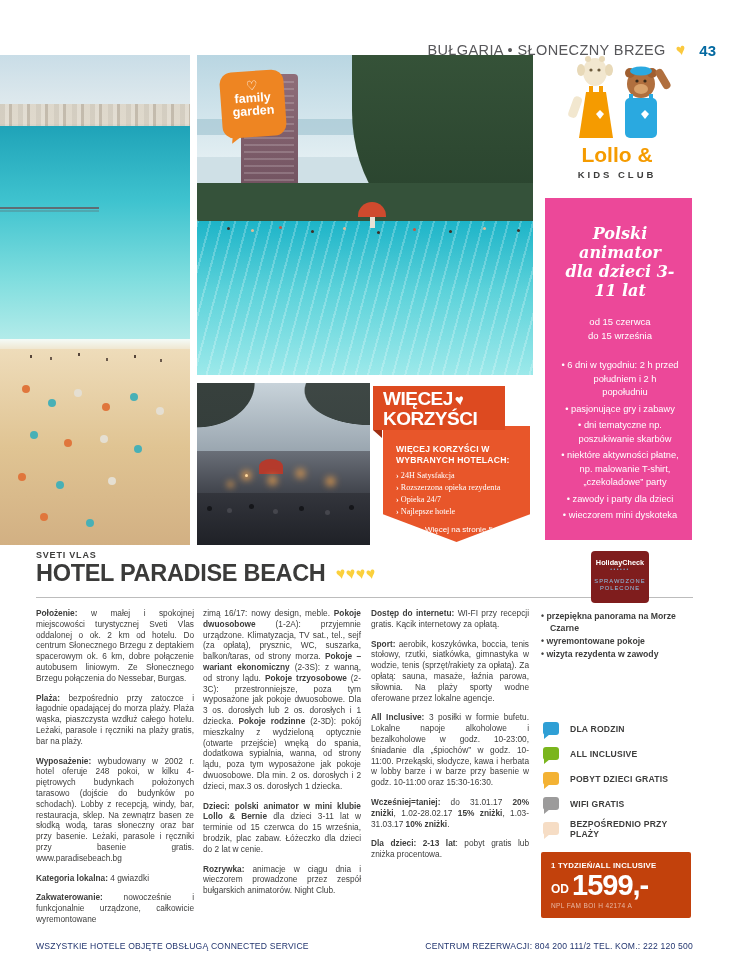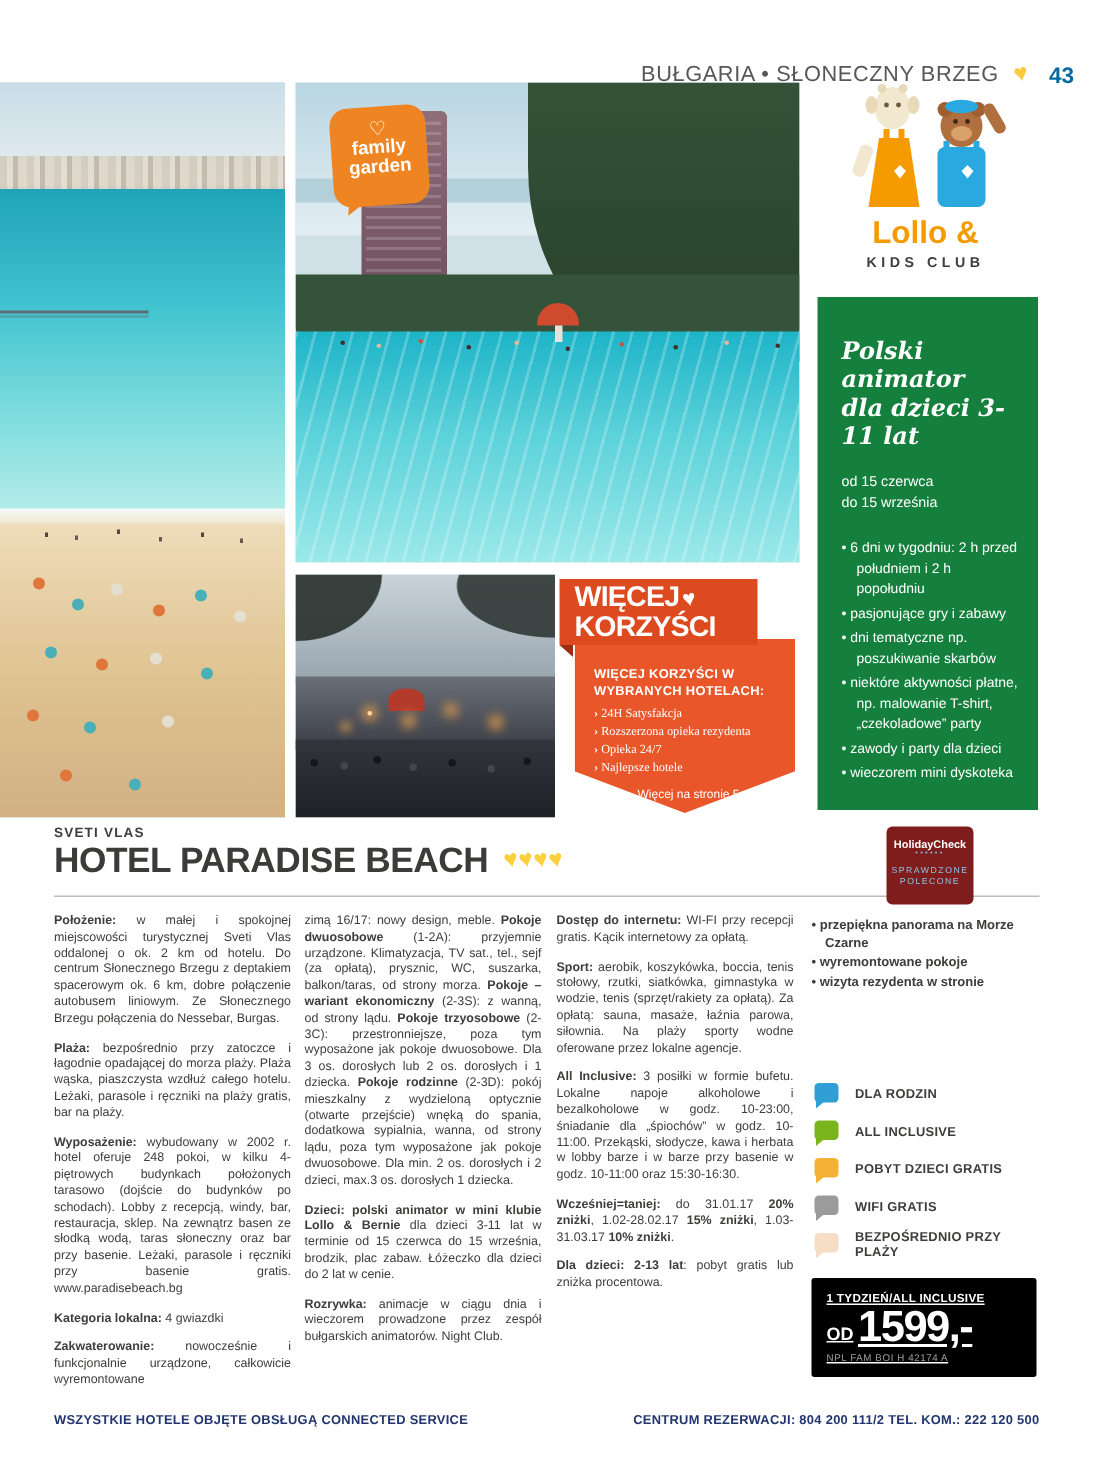--- a/index.html
+++ b/index.html
@@ -147,21 +147,21 @@
   .pricebox { position:absolute; left:541px; top:852px; width:150px; height:66px; border-radius:2px;
     color:#fff; box-sizing:border-box; padding:9px 10px 0 10px; }
   .price-label { font-size:7.8px; font-weight:bold; letter-spacing:.2px; }
   .price-row { display:flex; align-items:flex-end; margin-top:1px; }
   .price-od { font-size:12px; font-weight:800; margin-right:3px; padding-bottom:4px; }
   .price-amount { font-size:29px; font-weight:800; letter-spacing:-1px; line-height:29px; }
   .price-code { font-size:6.5px; color:rgba(255,255,255,.6); margin-top:2px; letter-spacing:.4px; }
 
   
   .footer { position:absolute; left:36px; right:36px; top:941px; display:flex; justify-content:space-between;
-    font-size:8.6px; font-weight:bold; color:#22356f; letter-spacing:.2px; }
+    font-size:8.6px; font-weight:normal; color:#22356f; letter-spacing:.2px; }
 </style>
 </head>
 <body>
 
 <div class="page">
 
   <div class="header">
     <span class="crumb">BUŁGARIA • SŁONECZNY BRZEG</span>
     <span class="hheart">♥</span>
     <span class="pageno">43</span>
@@ -252,21 +252,21 @@
       <rect x="72" y="42" width="32" height="40" rx="5" fill="#2aa9e0"></rect>
       <rect x="76" y="38" width="4" height="8" fill="#2aa9e0"></rect>
         <rect x="96" y="38" width="4" height="8" fill="#2aa9e0"></rect>
       <path d="M88,58 l4,-4 4,4 -4,5 Z" fill="#fff"></path>
       <rect x="106" y="12" width="8" height="22" rx="4" fill="#b06f3e" transform="rotate(-30 110 23)"></rect>
     </svg>
     <div class="lw1">Lollo &amp;</div>
     <div class="lw3">KIDS CLUB</div>
   </div>
 
-  <div class="animbox" style="background: #15803d;">
+  <div class="animbox" style="background: #ec4899; text-align: center;">
     <div class="anim-title">
       <span>Polski animator</span><br>
       <span>dla dzieci 3-11 lat</span>
     </div>
     <div class="anim-season">
       <span>od 15 czerwca</span><br>
       <span>do 15 września</span>
     </div>
     <ul class="anim-list">
       <li>6 dni w tygodniu: 2 h przed południem i 2 h popołudniu</li>
@@ -315,21 +315,21 @@
     <div class="para"><span class="b">Dostęp do internetu: </span><span>WI-FI przy recepcji gratis. Kącik internetowy za opłatą.</span></div>
     <div class="para"><span class="b">Sport: </span><span>aerobik, koszykówka, boccia, tenis stołowy, rzutki, siatkówka, gimnastyka w wodzie, tenis (sprzęt/rakiety za opłatą). Za opłatą: sauna, masaże, łaźnia parowa, siłownia. Na plaży sporty wodne oferowane przez lokalne agencje.</span></div>
     <div class="para"><span class="b">All Inclusive: </span><span>3 posiłki w formie bufetu. Lokalne napoje alkoholowe i bezalkoholowe w godz. 10-23:00, śniadanie dla „śpiochów” w godz. 10-11:00. Przekąski, słodycze, kawa i herbata w lobby barze i w barze przy basenie w godz. 10-11:00 oraz 15:30-16:30.</span></div>
     <div class="para"><span class="b">Wcześniej=taniej: </span><span>do 31.01.17 </span><span class="b">20% zniżki</span><span>, 1.02-28.02.17 </span><span class="b">15% zniżki</span><span>, 1.03-31.03.17 </span><span class="b">10% zniżki</span><span>.</span></div>
     <div class="para"><span class="b">Dla dzieci: 2-13 lat</span><span>: pobyt gratis lub zniżka procentowa.</span></div>
   </div>
 
   <ul class="highlights">
     <li>przepiękna panorama na Morze Czarne</li>
     <li>wyremontowane pokoje</li>
-    <li>wizyta rezydenta w stronie</li>
+    <li>wizyta rezydenta w zawody</li>
   </ul>
 
   <div class="fbadges">
     <div class="fbadge">
       <span class="bubble" style="background: rgb(47, 159, 213); color: rgb(47, 159, 213);"></span>
       <span class="fbadge-label">DLA RODZIN</span>
     </div>
     <div class="fbadge">
       <span class="bubble" style="background: rgb(122, 181, 29); color: rgb(122, 181, 29);"></span>
       <span class="fbadge-label">ALL INCLUSIVE</span>
@@ -341,21 +341,21 @@
     <div class="fbadge">
       <span class="bubble" style="background: rgb(156, 155, 155); color: rgb(156, 155, 155);"></span>
       <span class="fbadge-label">WIFI GRATIS</span>
     </div>
     <div class="fbadge">
       <span class="bubble" style="background: rgb(246, 221, 197); color: rgb(246, 221, 197);"></span>
       <span class="fbadge-label">BEZPOŚREDNIO PRZY PLAŻY</span>
     </div>
   </div>
 
-  <div class="pricebox" style="background: #000000; text-decoration: underline;">
+  <div class="pricebox" style="background: #c2410c;">
     <div class="price-label">1 TYDZIEŃ/ALL INCLUSIVE</div>
     <div class="price-row">
       <span class="price-od">OD</span>
       <span class="price-amount">1599,-</span>
     </div>
     <div class="price-code">NPL FAM   BOI H 42174 A</div>
   </div>
 
   <div class="footer">
     <span>WSZYSTKIE HOTELE OBJĘTE OBSŁUGĄ CONNECTED SERVICE</span>

